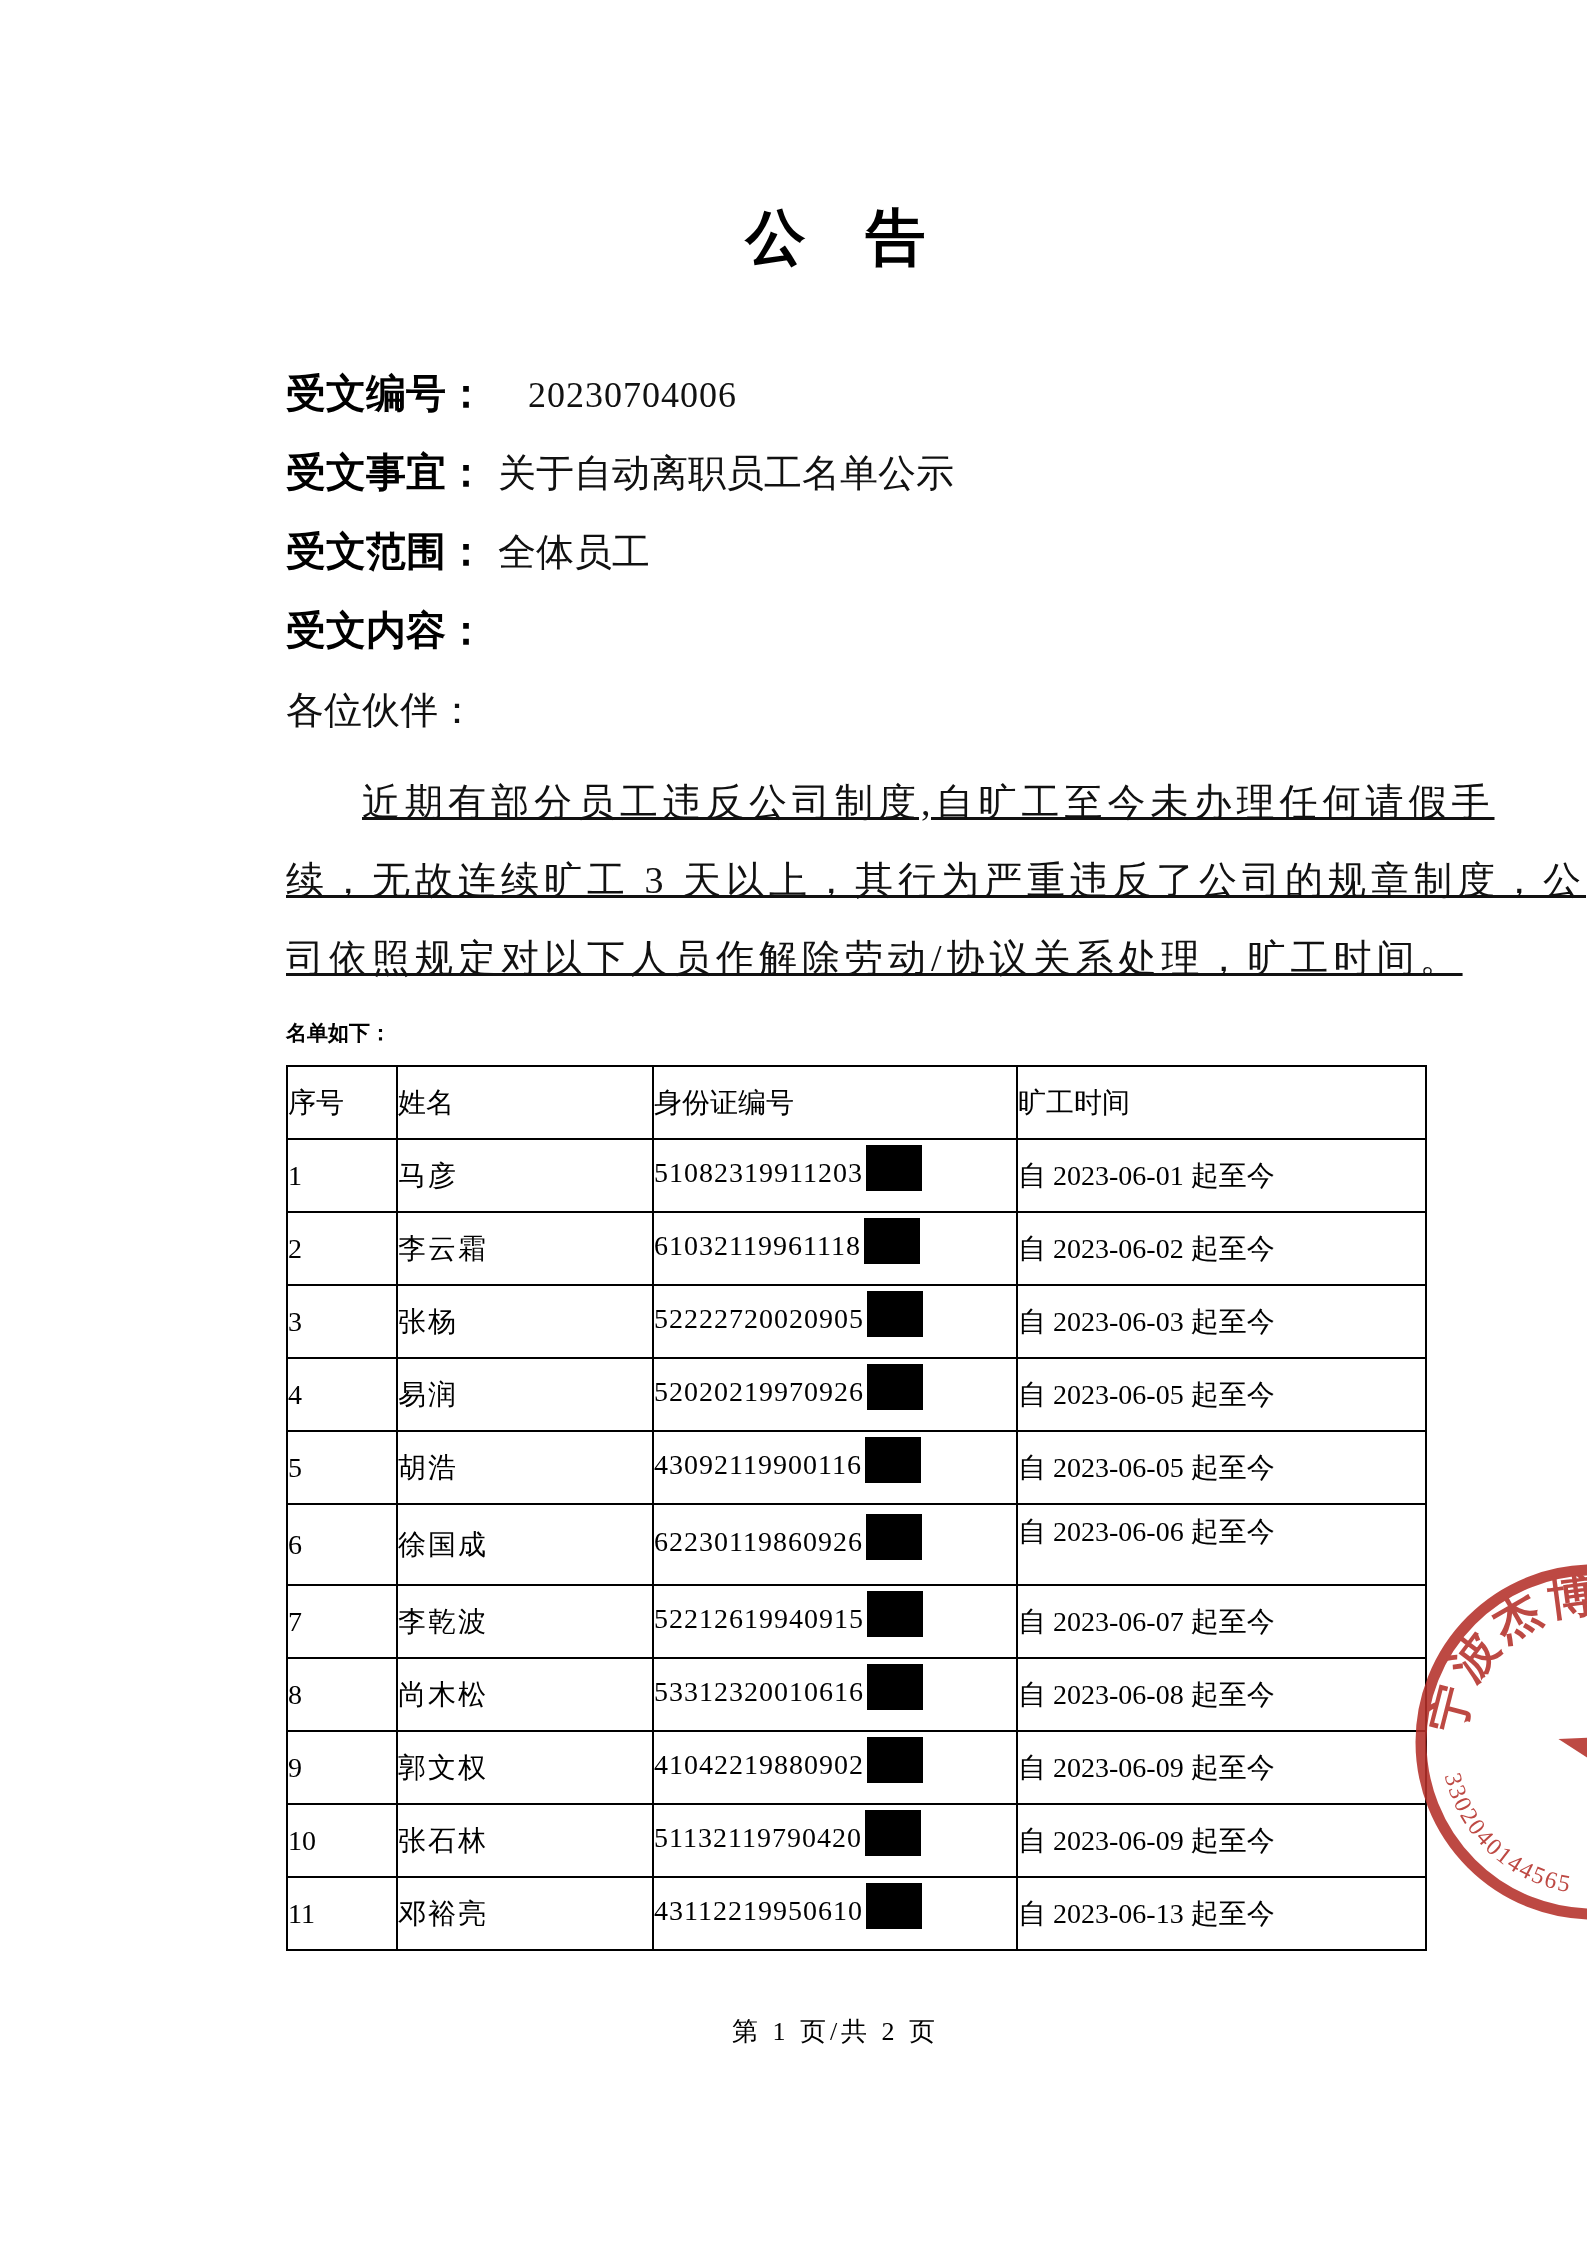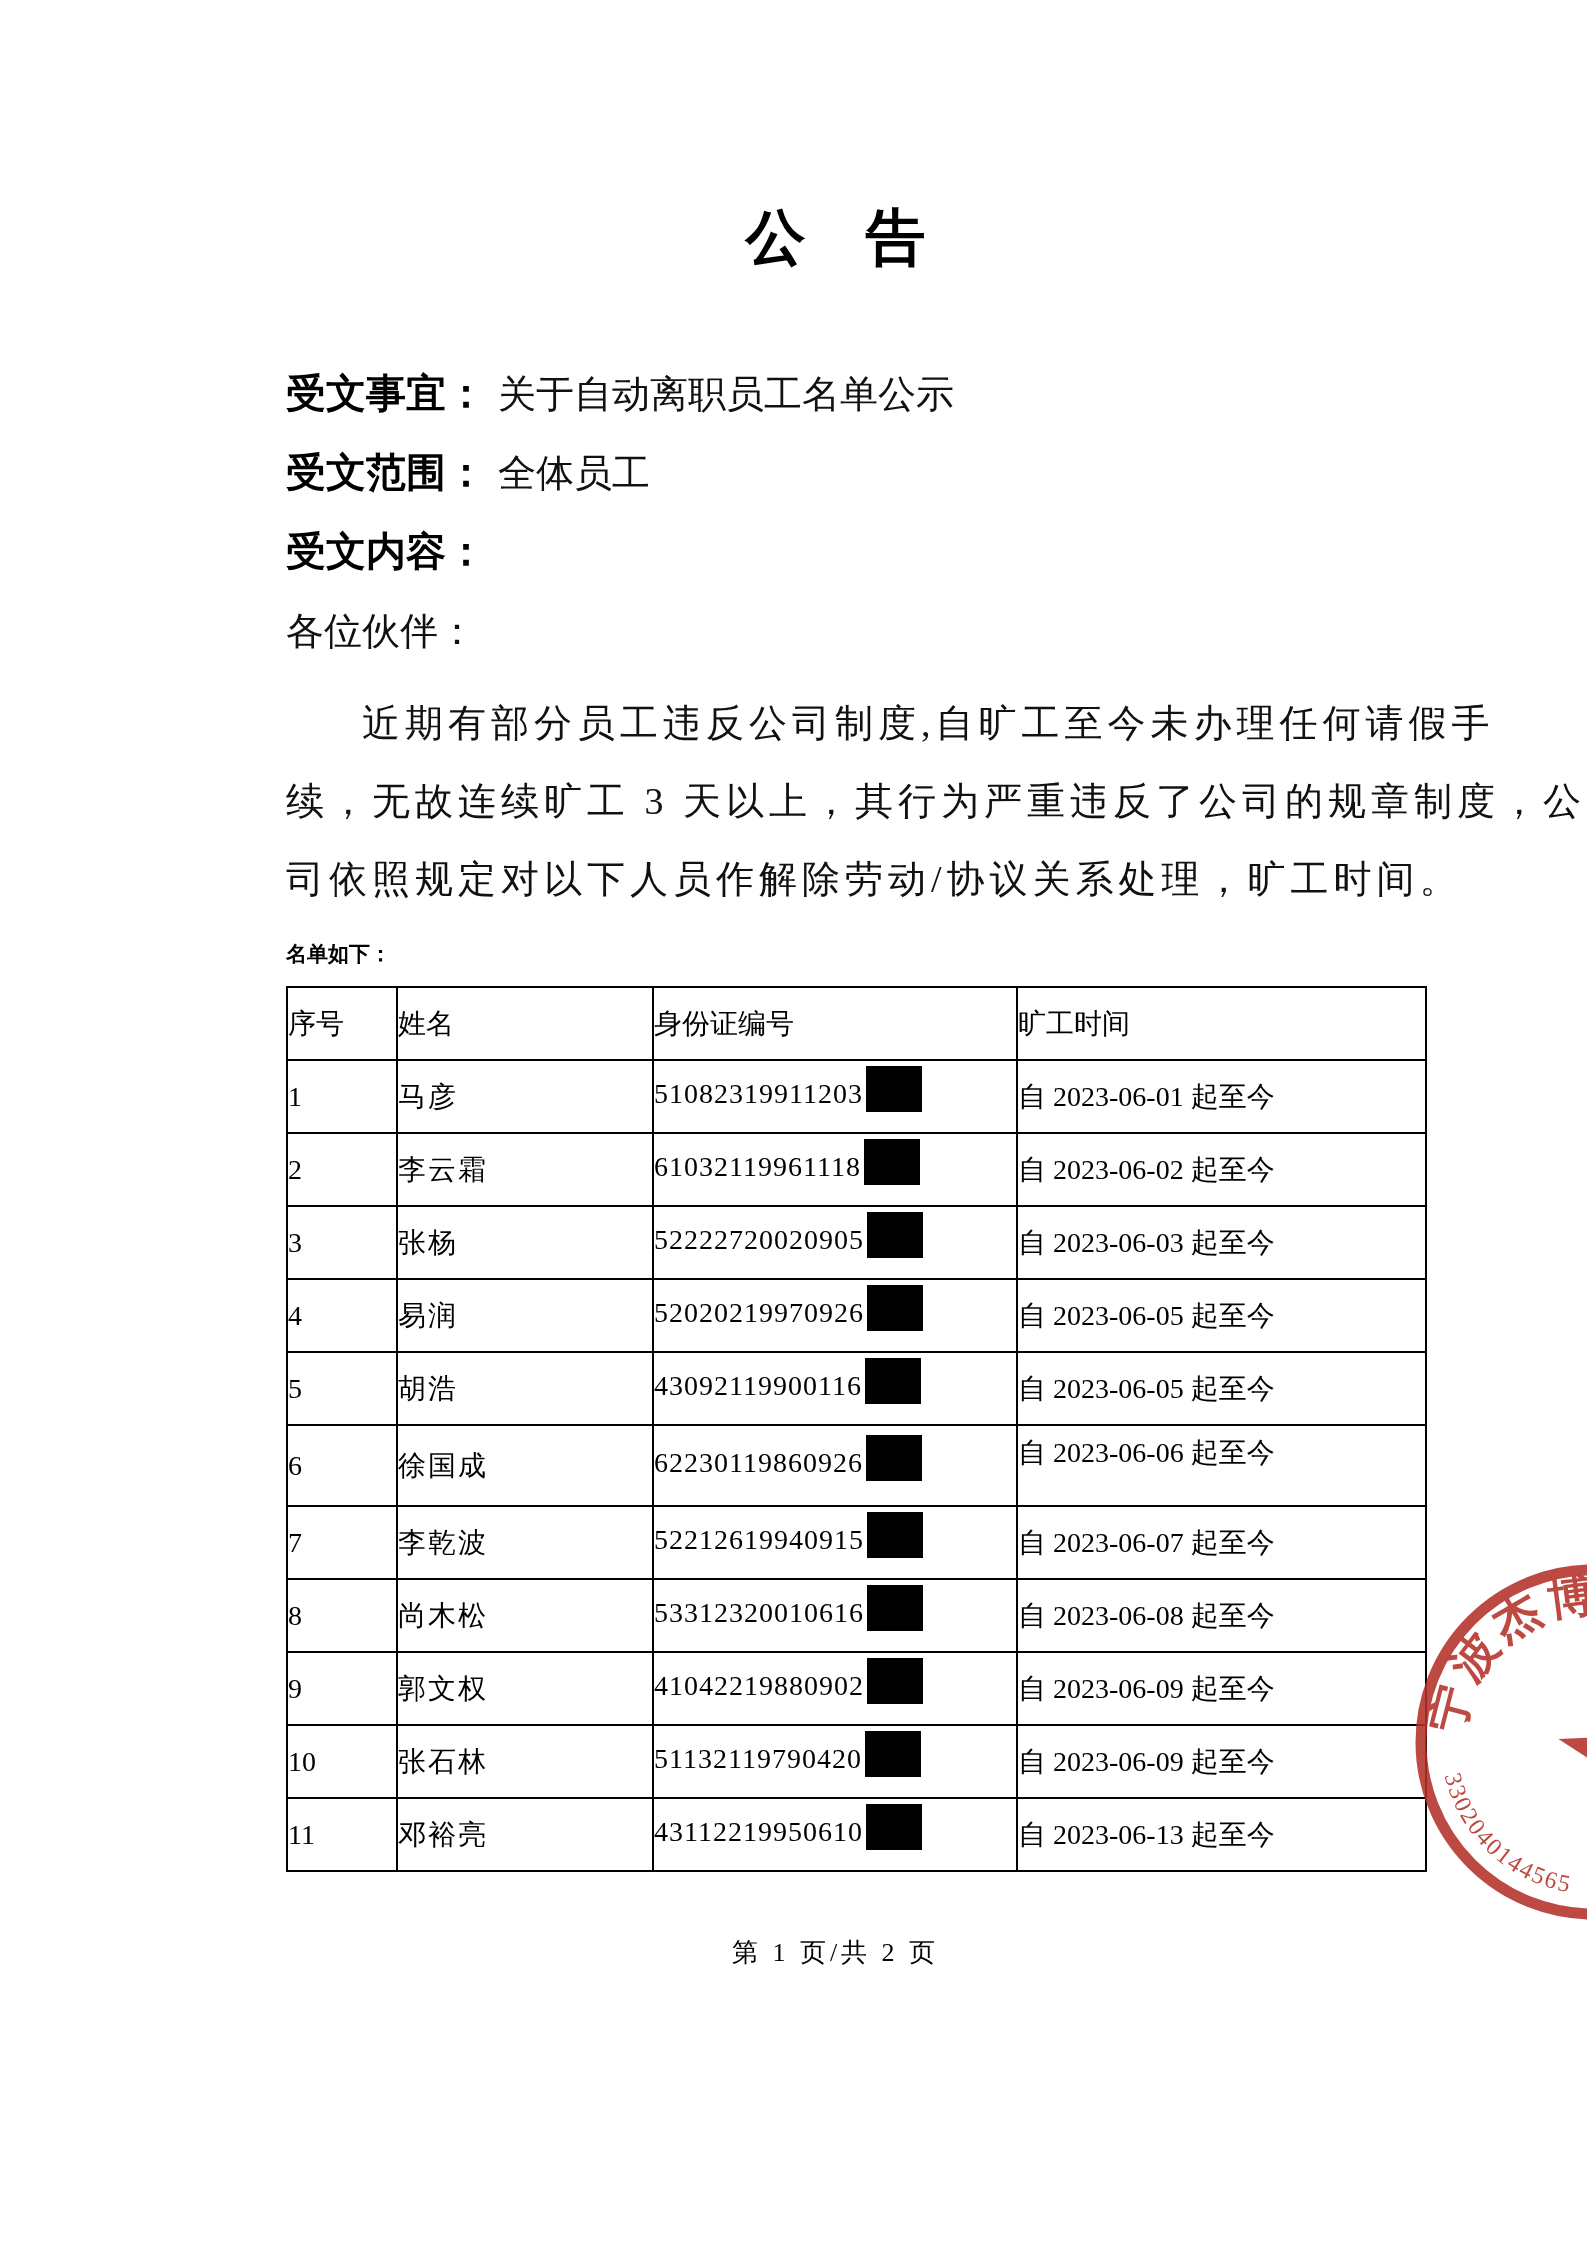--- a/index.html
+++ b/index.html
@@ -25,20 +25,21 @@
   .field-line{height:46px;line-height:46px;margin-bottom:33px;font-size:40px;white-space:nowrap;}
   .field-label{font-weight:bold;color:#000;}
   .field-value{font-size:38px;margin-left:12px;}
   .field-value.num{margin-left:42px;font-size:36px;letter-spacing:1px;}
   .salutation{margin-top:20px;height:46px;line-height:46px;font-size:38px;}
   .paragraph{margin-top:30px;}
   .para-line{
     line-height:78px;height:78px;
     font-size:38px;letter-spacing:5px;
     white-space:nowrap;
+    text-decoration:underline;
   }
   .para-line.indent{text-indent:76px;}
   .list-intro{margin-top:18px;height:36px;line-height:36px;font-size:21px;font-weight:bold;color:#000;}
   table.roster{
     margin-top:14px;
     border-collapse:collapse;
     table-layout:fixed;
     width:1139px;
   }
   table.roster col.c1{width:110px;}
@@ -87,20 +88,23 @@
 </head>
 <body>
 
 <div class="page">
 
   <div class="title">公　告</div>
 
   <div class="main">
 
     <div class="fields">
+      <div class="field-line">
+        <span class="field-label">受文编号：</span><span class="field-value num">20230704006</span>
+      </div>
       <div class="field-line">
         <span class="field-label">受文事宜：</span><span class="field-value">关于自动离职员工名单公示</span>
       </div>
       <div class="field-line">
         <span class="field-label">受文范围：</span><span class="field-value">全体员工</span>
       </div>
       <div class="field-line">
         <span class="field-label">受文内容：</span><span class="field-value"></span>
       </div>
     </div>

